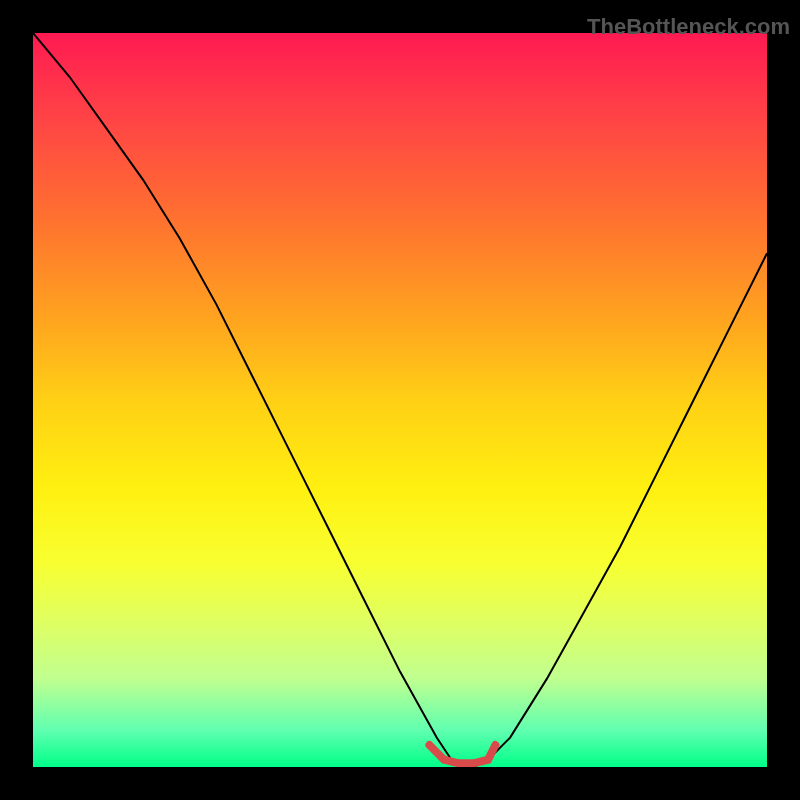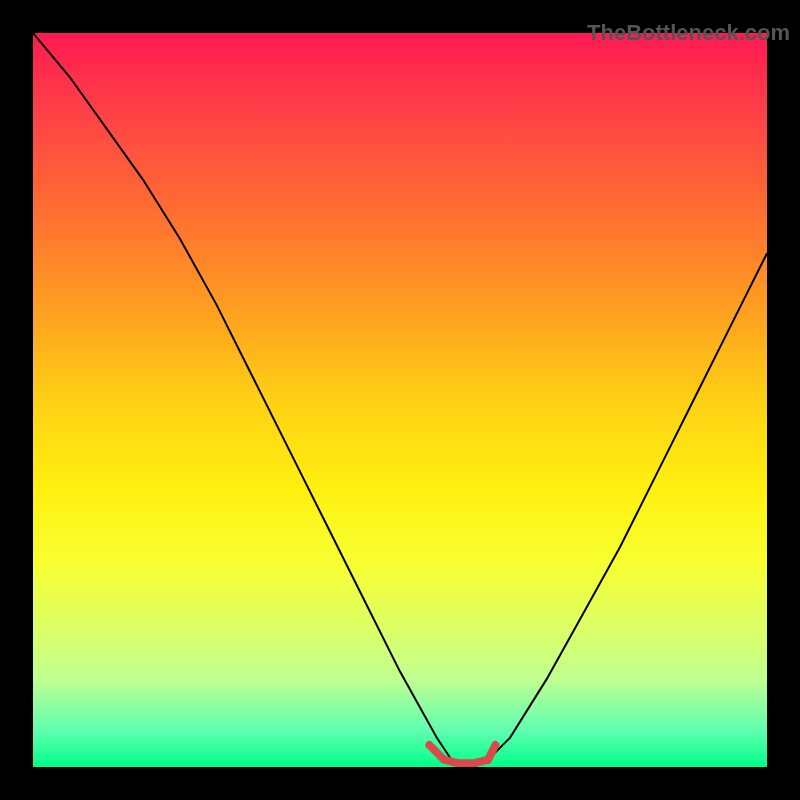--- a/index.html
+++ b/index.html
@@ -6,21 +6,21 @@
   body {
     width: 800px;
     height: 800px;
     background: #000;
     position: relative;
     font-family: Arial, sans-serif;
     overflow: hidden;
   }
   .watermark {
     position: absolute;
-    top: 20px;
+    top: 14px;
     right: 10px;
     color: #555;
     font-size: 22px;
     font-weight: bold;
     z-index: 10;
   }
   .plot-area {
     position: absolute;
     left: 33px;
     top: 33px;

